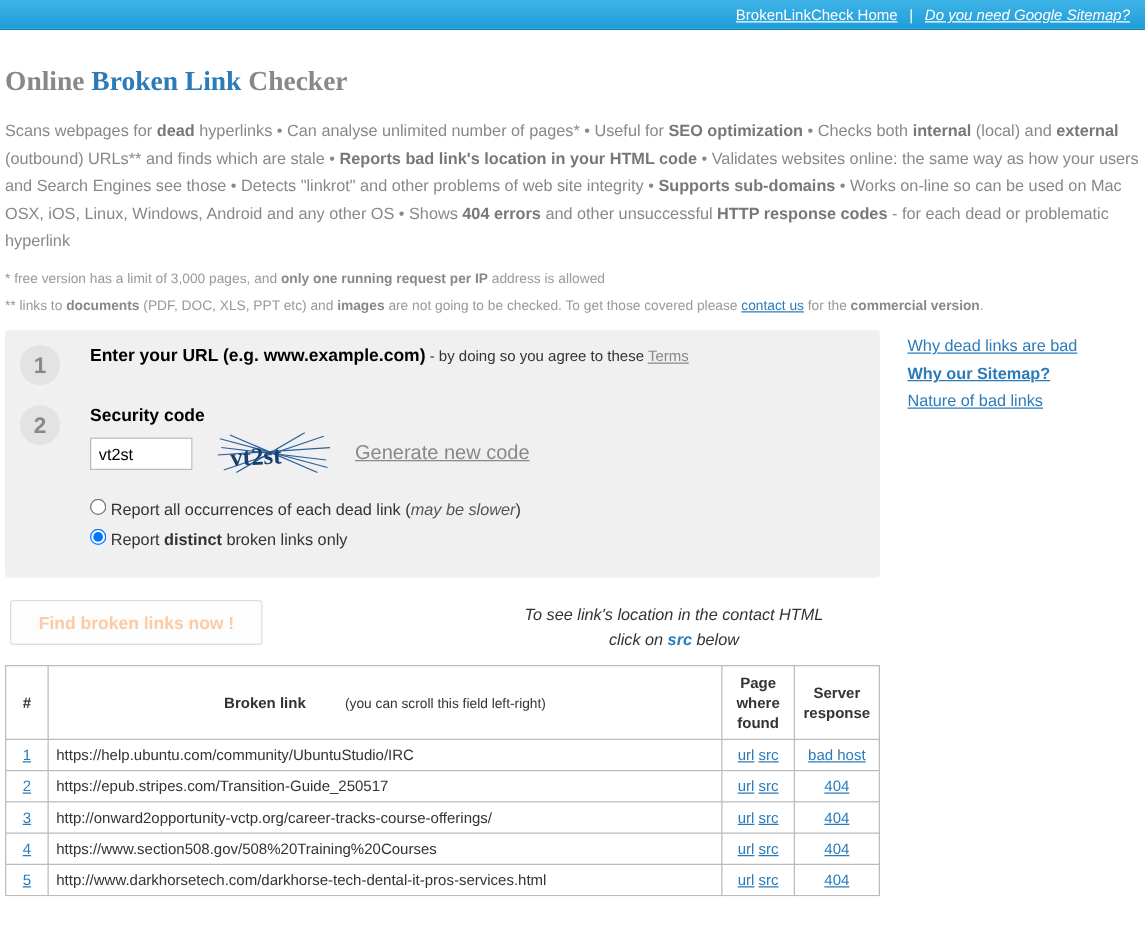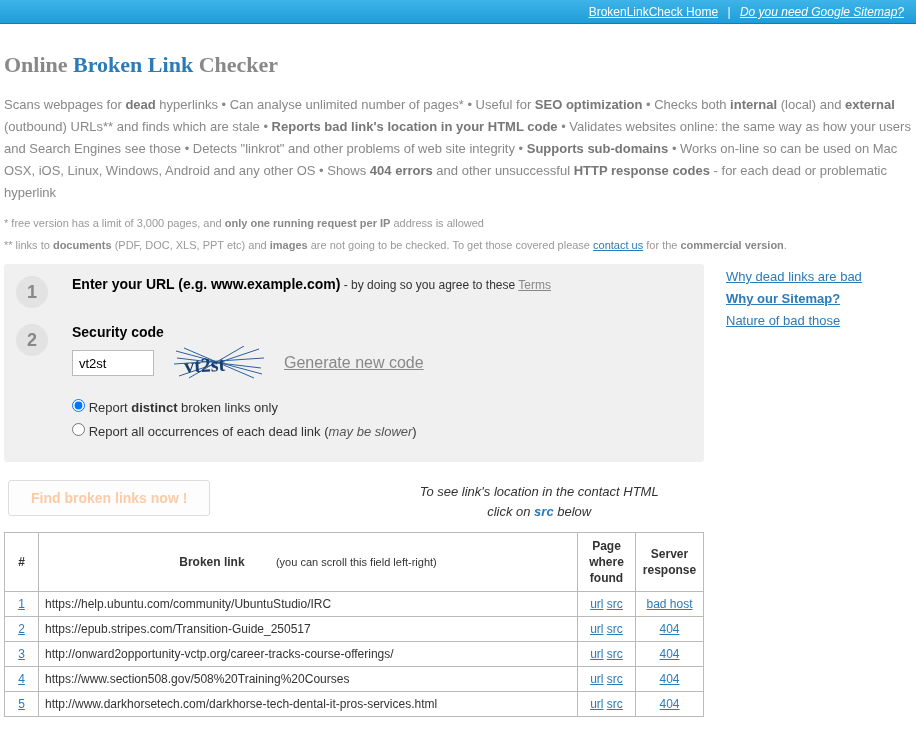--- a/index.html
+++ b/index.html
@@ -97,26 +97,26 @@
                   <line x1="3" y1="12" x2="87" y2="22" stroke="#2b5f9e" stroke-width="1"></line>
                   <text x="10" y="25" font-family="Georgia" font-size="20" font-weight="bold" fill="#1a3f6e" transform="rotate(-3 45 17)">vt2st</text>
                 </svg>
               </span>
               <a class="gen-link">Generate new code</a>
             </div>
           </div>
         </div>
         <div class="radios">
           <label>
+            <input type="radio" name="rpt" style="">
+            <span>Report all occurrences of each dead link (</span><i>may be slower</i><span>)</span>
+          </label>
+          <label>
             <input type="radio" name="rpt" checked="" style="">
             <span>Report </span><b>distinct</b><span> broken links only</span>
-          </label>
-          <label>
-            <input type="radio" name="rpt" style="">
-            <span>Report all occurrences of each dead link (</span><i>may be slower</i><span>)</span>
           </label>
         </div>
       </div>
 
       <div class="action-row">
         <button class="find">Find broken links now !</button>
         <div class="hint">
           <span>To see link's location in the contact HTML</span><br>
           <span>click on </span><b>src</b><span> below</span>
         </div>
@@ -162,16 +162,16 @@
               <td class="center"><a href="#">url</a> <a href="#">src</a></td>
               <td class="center"><a href="#">404</a></td>
             </tr>
           </tbody>
       </table>
     </div>
 
     <div class="sidebar">
       <a href="#">Why dead links are bad</a>
       <a href="#" class="bold">Why our Sitemap?</a>
-      <a href="#">Nature of bad those</a>
+      <a href="#">Nature of bad links</a>
     </div>
   </div>
 </div>
 
 </body></html>

